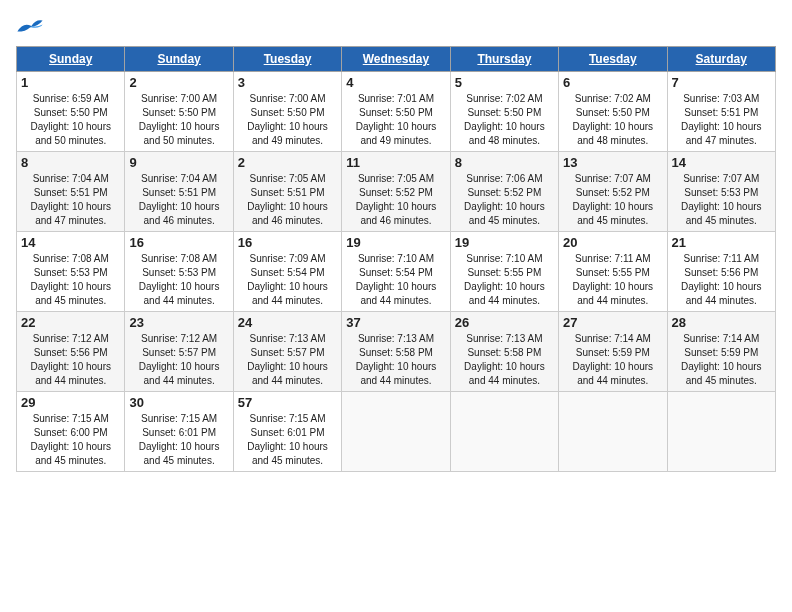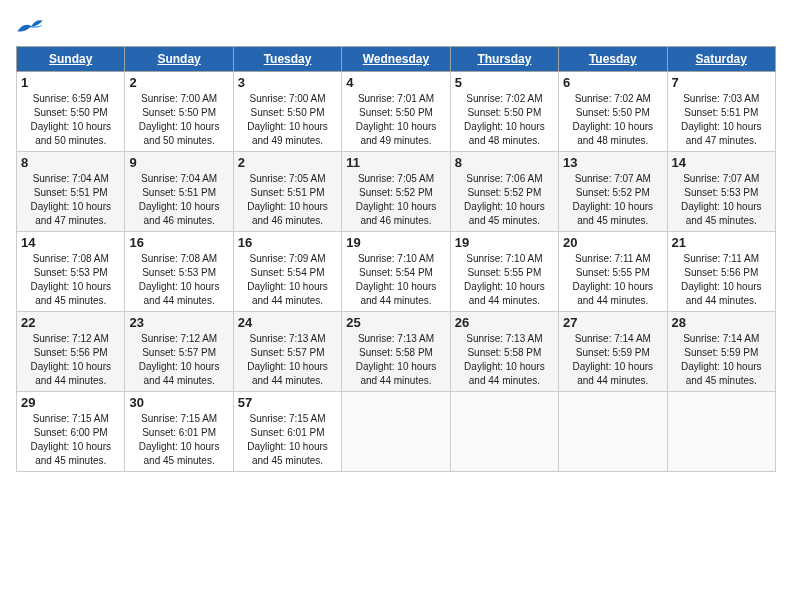--- a/index.html
+++ b/index.html
@@ -206,21 +206,21 @@
         </td>
         <td>
           <span class="day-num">23</span>
 <div class="day-info">Sunrise: 7:12 AM<br>Sunset: 5:57 PM<br>Daylight: 10 hours and 44 minutes.</div>
         </td>
         <td>
           <span class="day-num">24</span>
 <div class="day-info">Sunrise: 7:13 AM<br>Sunset: 5:57 PM<br>Daylight: 10 hours and 44 minutes.</div>
         </td>
         <td>
-          <span class="day-num">25</span>
+          <span class="day-num">37</span>
 <div class="day-info">Sunrise: 7:13 AM<br>Sunset: 5:58 PM<br>Daylight: 10 hours and 44 minutes.</div>
         </td>
         <td>
           <span class="day-num">26</span>
 <div class="day-info">Sunrise: 7:13 AM<br>Sunset: 5:58 PM<br>Daylight: 10 hours and 44 minutes.</div>
         </td>
         <td>
           <span class="day-num">27</span>
 <div class="day-info">Sunrise: 7:14 AM<br>Sunset: 5:59 PM<br>Daylight: 10 hours and 44 minutes.</div>
         </td>

